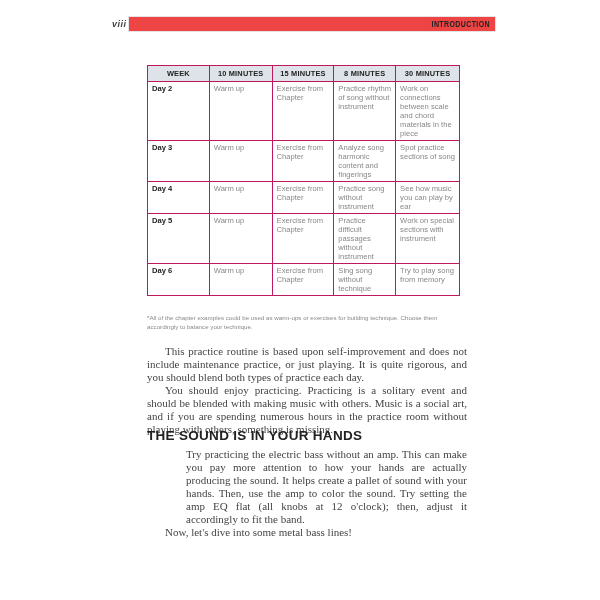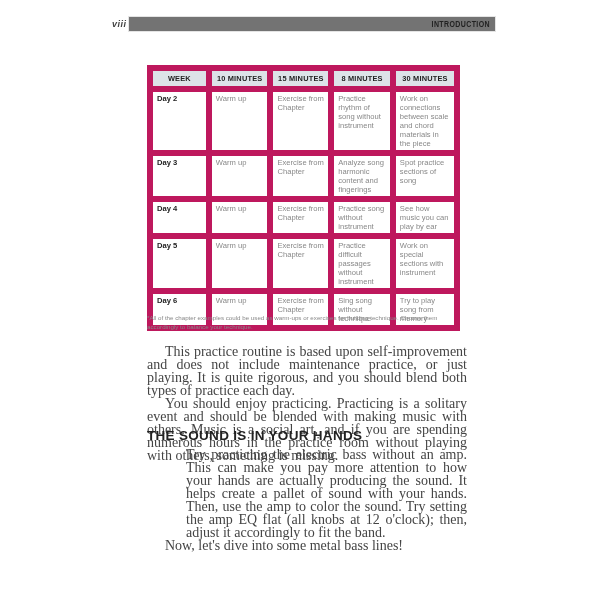--- a/index.html
+++ b/index.html
@@ -1,25 +1,25 @@
 <!DOCTYPE html>
 <html><head>
 <meta charset="utf-8">
 <style>
   html, body { margin:0; padding:0; background:#fff; }
   body { width:600px; height:600px; position:relative; overflow:hidden; font-family:"Liberation Serif", serif; color:#333; }
   .page-num { position:absolute; left:112px; top:19px; font-family:"Liberation Sans", sans-serif; font-size:9px; font-weight:bold; color:#444; letter-spacing:0.5px;font-style:italic; }
-  .header-bar { position:absolute; left:128px; top:16px; width:368px; height:16px; border:1px solid #e4e4e4; background:#737373; box-sizing:border-box; }
+  .header-bar { position:absolute; left:128px; top:16px; width:368px; height:16px; border:1px solid #e4e4e4; background:#ef4444; box-sizing:border-box; }
   .header-title { position:absolute; right:5px; top:2px; font-family:"Liberation Sans", sans-serif; font-size:7px; font-weight:bold; letter-spacing:0.4px; color:#222; transform:scaleY(1.25); transform-origin:top; }
   table.routine { position:absolute; left:147px; top:65px; width:313px; border-collapse:collapse; font-family:"Liberation Sans", sans-serif; font-size:7.6px; line-height:9px; }
-  table.routine th, table.routine td { border:6px solid #be185d; vertical-align:top; padding:2px 4px; text-align:left; color:#888; }
+  table.routine th, table.routine td { border:1px solid #be185d; vertical-align:top; padding:2px 4px; text-align:left; color:#888; }
   table.routine th { background:#dde3e8; color:#222; text-align:center; font-size:7.4px; font-weight:bold; padding:3px 2px; height:9px; letter-spacing:0.2px; }
   table.routine td.day { color:#222; font-weight:bold; }
   .footnote { position:absolute; left:147px; top:313px; width:320px; font-family:"Liberation Sans", sans-serif; font-size:6.2px; line-height:9px; color:#888; }
-  .body-text { position:absolute; left:147px; width:320px; font-size:14px; line-height:13px; color:#444; text-align:justify; }
+  .body-text { position:absolute; left:147px; width:320px; font-size:11px; line-height:13px; color:#444; text-align:justify; }
   .body-text p { margin:0; text-indent:18px; }
   .body-text p.noindent { text-indent:0;margin-left:39px; }
   .heading { position:absolute; left:147px; top:428px; font-family:"Liberation Sans", sans-serif; font-weight:bold; font-size:13.5px; color:#222; letter-spacing:0.3px; }
 </style>
 </head>
 <body>
 
 <div class="page-num">viii</div>
 <div class="header-bar">
   <span class="header-title">INTRODUCTION</span>

